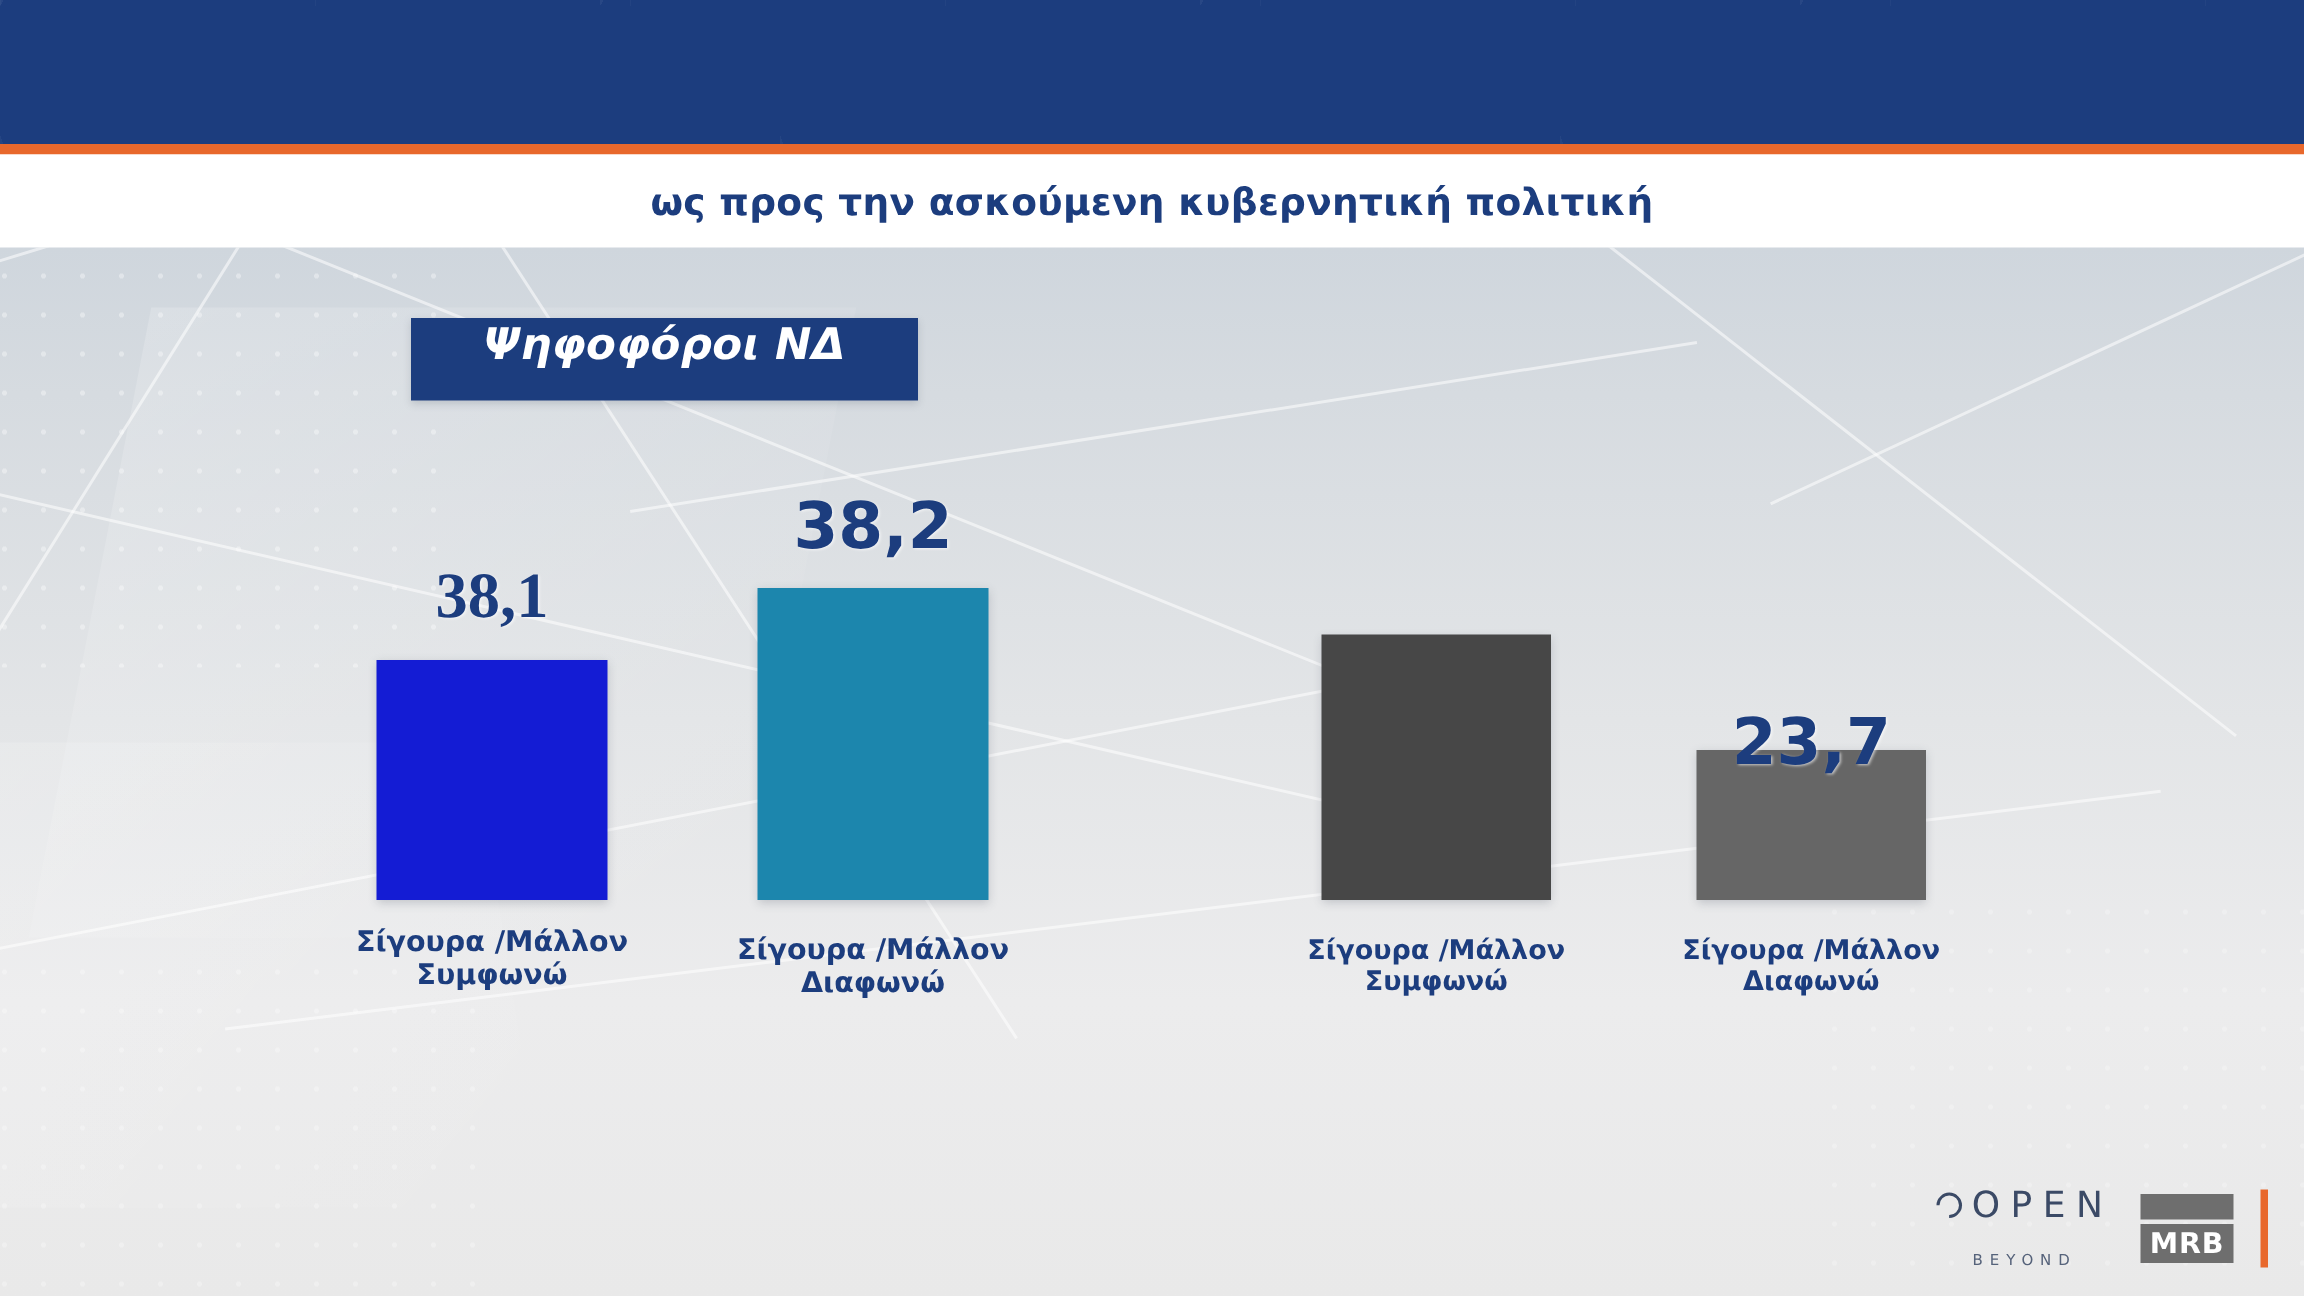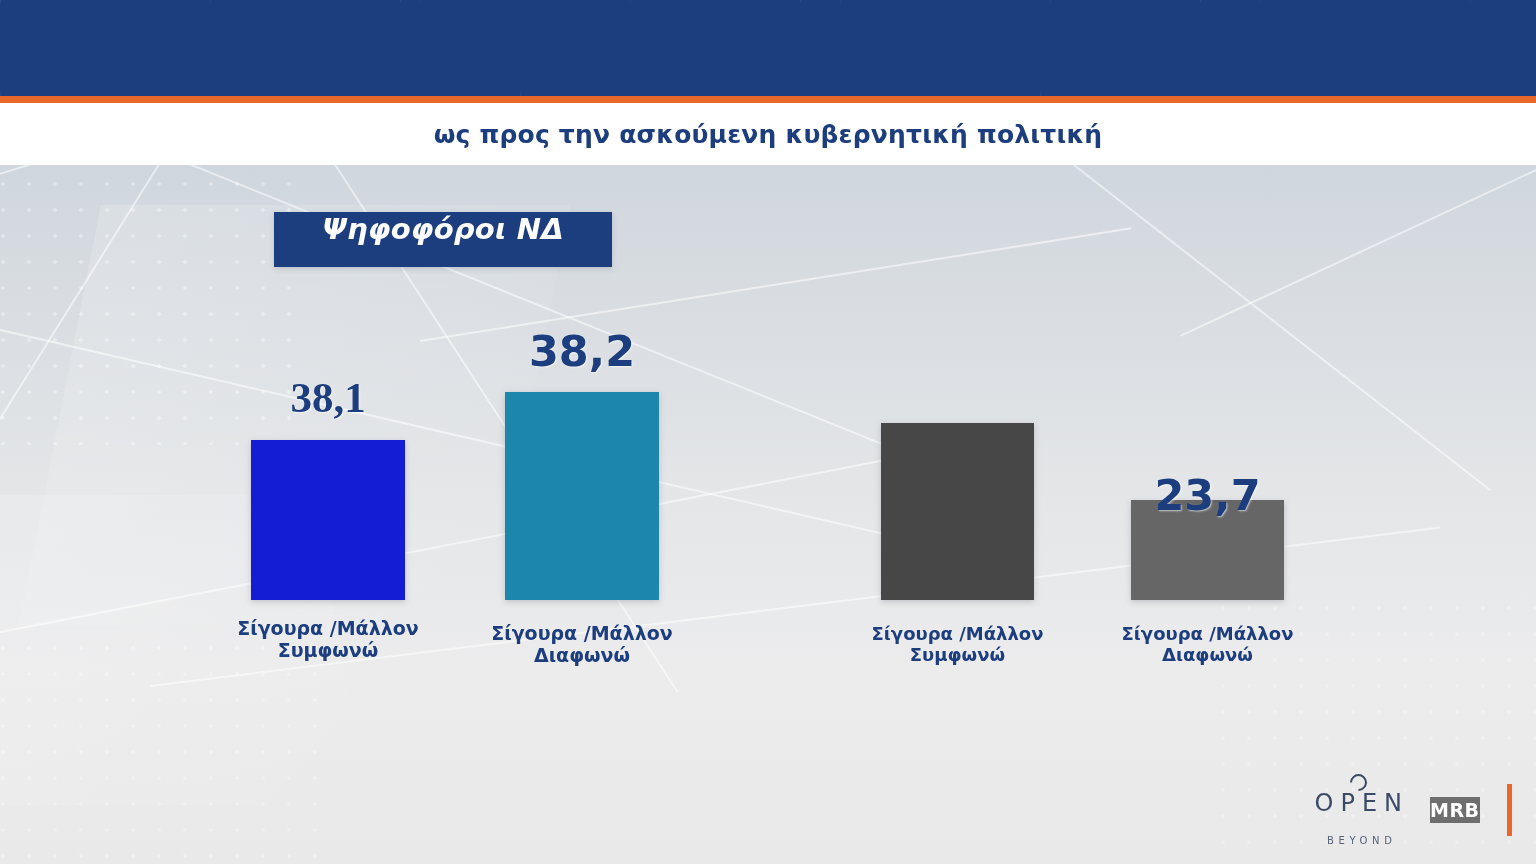--- a/index.html
+++ b/index.html
@@ -124,35 +124,35 @@
   .logos {
     position:absolute; right:24px; bottom:18px;
     display:flex; align-items:center; gap:18px;
   }
   .open-logo {
     display:flex; flex-direction:column; align-items:center;
     color:#3b4a66;
   }
   .open-word {
     font-size:24px; letter-spacing:7px; font-weight:400;
-    line-height:1; display:flex; align-items:center;flex-direction:column;
+    line-height:1; display:flex; align-items:center;
   }
   .open-word .glyph-o {
     display:inline-block; width:17px; height:17px;
     border:2.4px solid #3b4a66; border-radius:50%;
     border-left-color:transparent;
     transform:rotate(-45deg);
     margin-right:7px;
   }
   .open-word .plain { font-family:"DejaVu Sans", sans-serif; }
   .beyond-word {
     font-size:10px; letter-spacing:4.6px; margin-top:20px; color:#55627a;
   }
   .mrb-logo {
-    width:62px; display:flex; flex-direction:row; gap:3px;
+    width:62px; display:flex; flex-direction:column; gap:3px;
   }
   .mrb-bar { height:17px; background:#6e6e6e; }
   .mrb-main {
     height:26px; background:#6e6e6e; color:#ffffff;
     display:flex; align-items:center; justify-content:center;
     font-size:19px; font-weight:bold; letter-spacing:.5px;
   }
   .orange-tick {
     width:5px; height:52px; background:#e8682c;
   }

